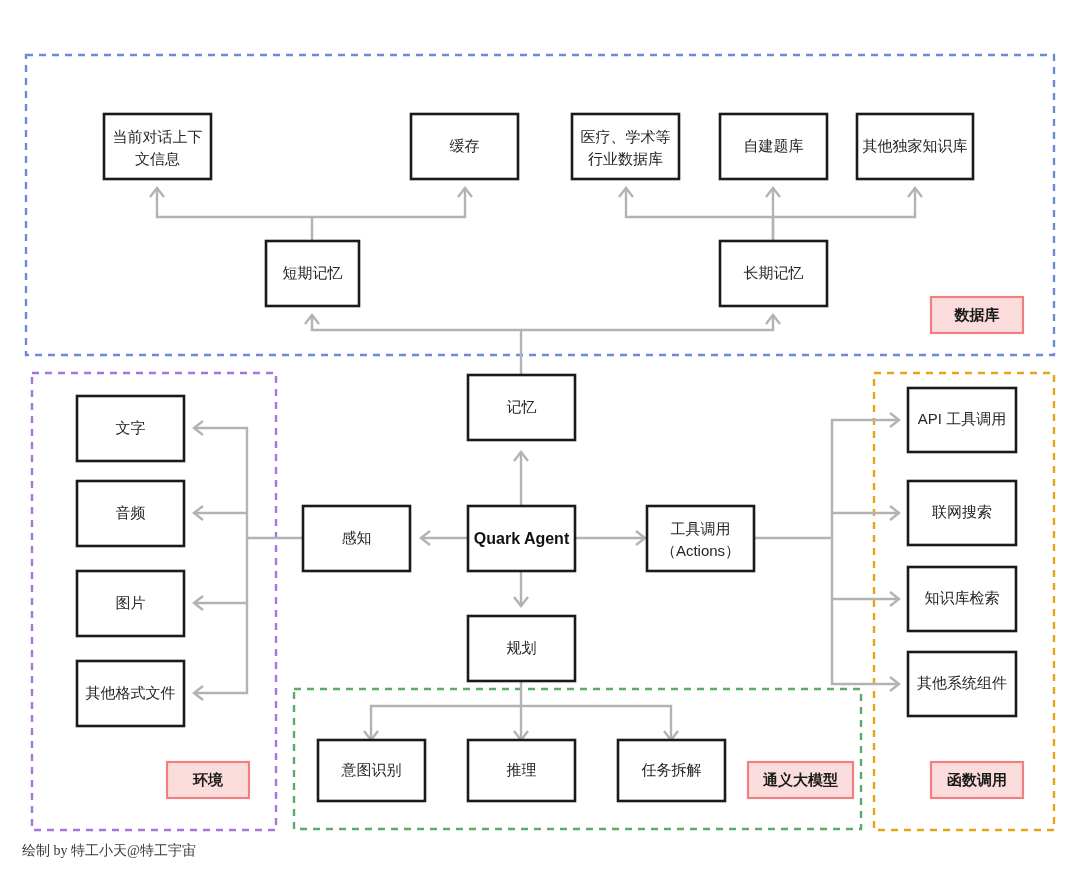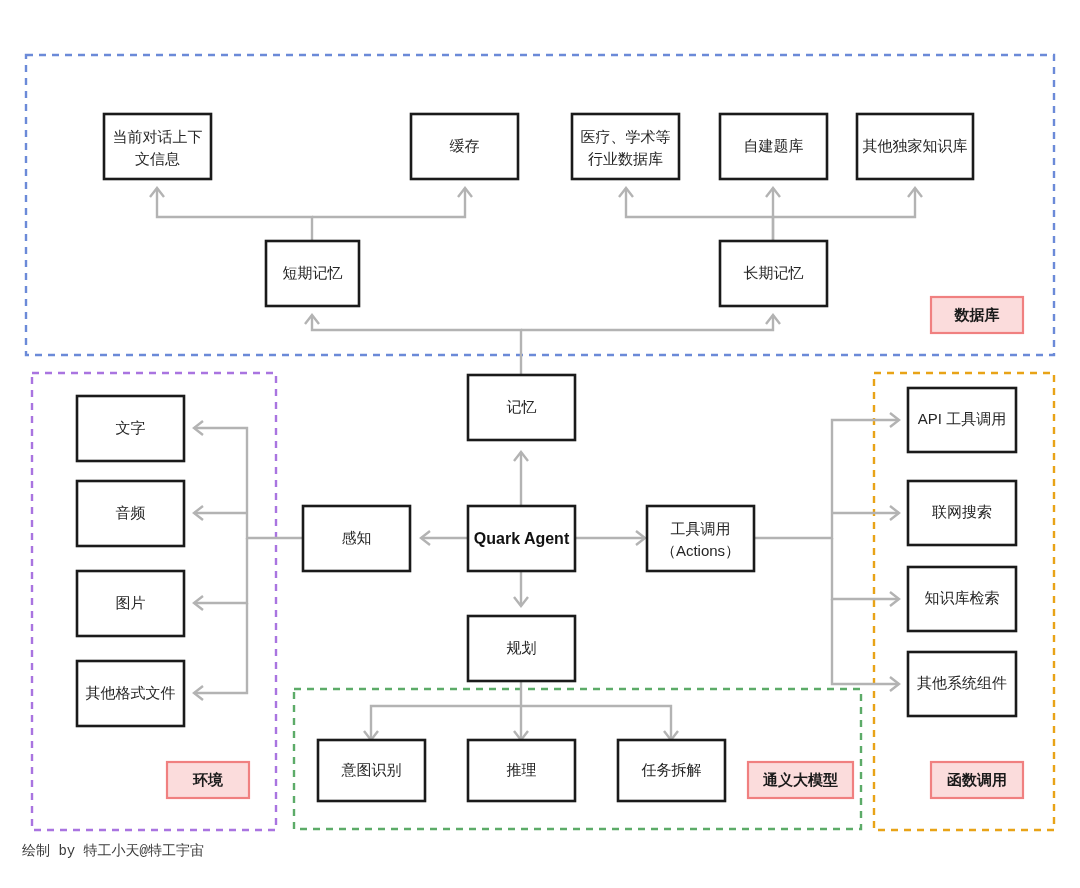--- a/index.html
+++ b/index.html
@@ -71,21 +71,21 @@
     fill: none;
     stroke: #b3b3b3;
     stroke-width: 2.4;
     stroke-linecap: butt;
     stroke-linejoin: miter;
   }
   .caption {
     position: absolute;
     left: 22px;
     top: 842px;
-    font-family: Liberation Mono, monospace;
+    font-family: Liberation Serif, serif;
     font-size: 14px;
     color: #3a3a3a;
     white-space: nowrap;
   }
 </style>
 </head>
 <body>
 
 <div id="diagram-root">
 

